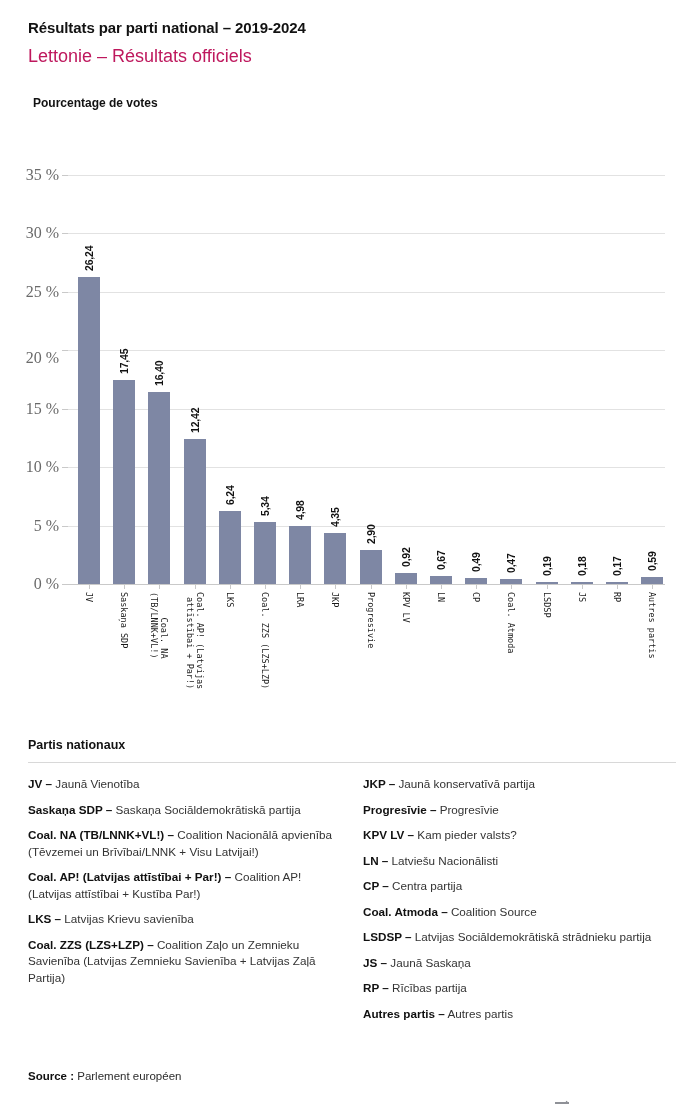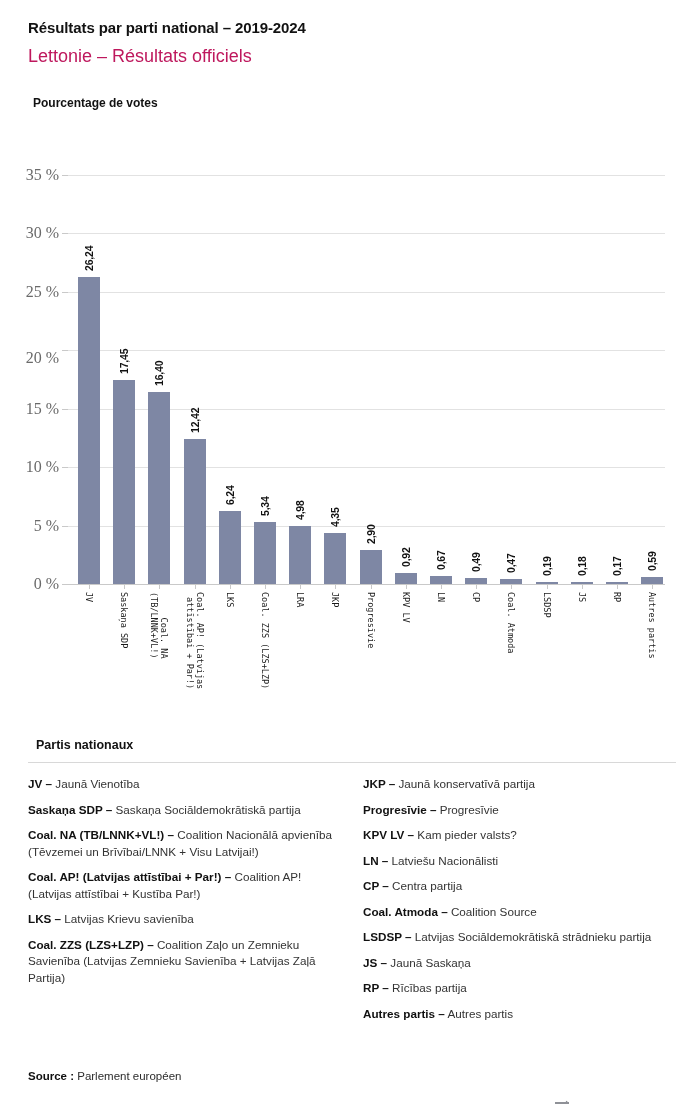--- a/index.html
+++ b/index.html
@@ -139,21 +139,21 @@
     height: 5px;
     background: #c9c9c9;
   }
 
   
   .legend { position: absolute; left: 28px; top: 738px; width: 648px; }
   .legend-title {
     font-size: 12.5px;
     font-weight: bold;
     color: #121212;
-    margin: 0 0 10px 8px;
+    margin: 0 0 10px 0;
   }
   .legend-rule {
     height: 1px;
     background: #d8d8d8;
     width: 100%;
     margin-bottom: 13px;
   }
   .legend-cols {
     display: flex;
     gap: 22px;

